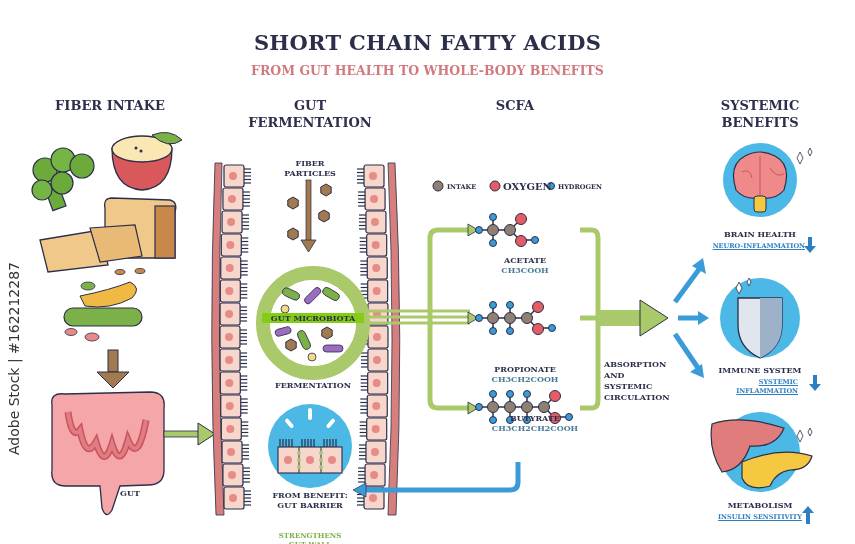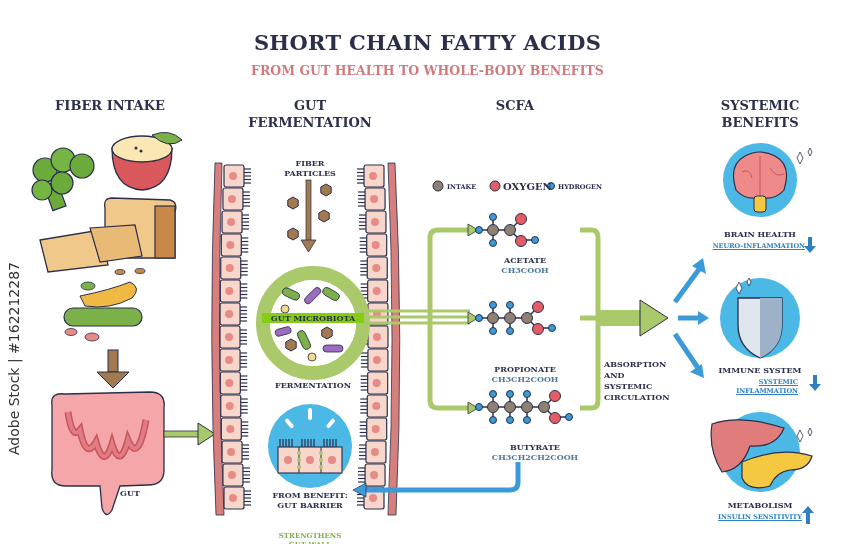--- a/index.html
+++ b/index.html
@@ -540,21 +540,21 @@
 <div class="abs lbl" style="left:558px;top:182px;font-size:6.5px;">HYDROGEN</div>
 
 <div class="abs" style="left:470px;width:110px;top:255px;">
   <div class="lbl">ACETATE</div>
   <div class="formula">CH3COOH</div>
 </div>
 <div class="abs" style="left:470px;width:110px;top:328px;margin-top:36px;">
   <div class="lbl">PROPIONATE</div>
   <div class="formula">CH3CH2COOH</div>
 </div>
-<div class="abs" style="left:470px;width:130px;top:442px;">
+<div class="abs" style="left:470px;width:130px;top:413px;">
   <div class="lbl">BUTYRATE</div>
   <div class="formula">CH3CH2CH2COOH</div>
 </div>
 
 <div class="abs lbl" style="left:604px;top:359px;text-align:left;line-height:11px;">
   <div>ABSORPTION</div>
   <div>AND</div>
   <div>SYSTEMIC</div>
   <div>CIRCULATION</div>
 </div>

